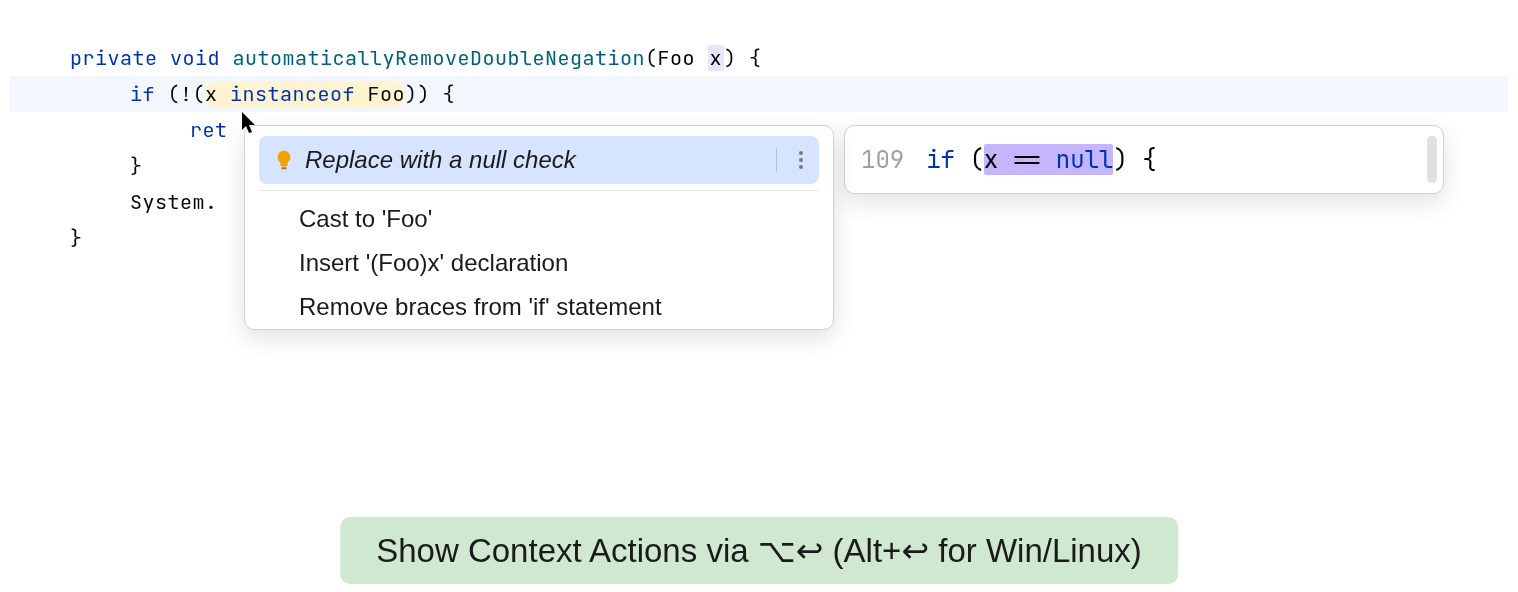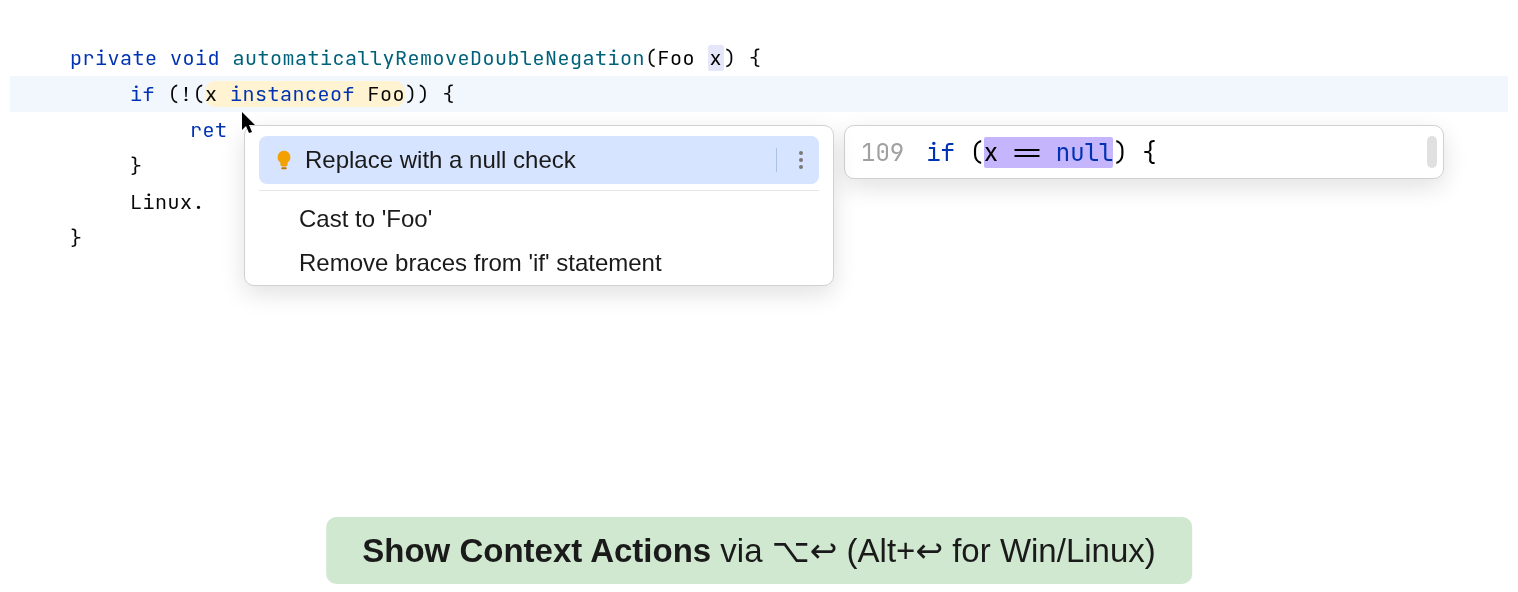--- a/index.html
+++ b/index.html
@@ -82,20 +82,21 @@
       color: #1a1a1a;
       cursor: pointer;
       position: relative;
     }
 
     .popup-item.selected {
       background: #d6e4ff;
       border-radius: 8px;
       margin: 0 14px 0 14px;
       padding: 10px 6px 10px 14px;
+      font-style: italic;
     }
 
     .popup-item.selected::after {
       content: '';
       position: absolute;
       right: 42px;
       top: 12px;
       bottom: 12px;
       width: 1px;
       background: #aac2e6;
@@ -129,21 +130,21 @@
       font-size: 22px;
       color: #8a8a8a;
       margin-top: 10px;
     }
 
     .preview {
       position: absolute;
       top: 125px;
       left: 844px;
       width: 600px;
-      height: 54px;
+      height: 69px;
       background: #ffffff;
       border: 1px solid #d1d1d1;
       border-radius: 10px;
       box-shadow: 0 8px 24px rgba(0,0,0,0.12);
       display: flex;
       align-items: center;
       padding: 0 16px;
       font-size: 24px;
       z-index: 30;
     }
@@ -175,21 +176,21 @@
       left: 50%;
       transform: translateX(-50%);
       background: #cfe8cf;
       border-radius: 10px;
       padding: 14px 36px;
       font-family: -apple-system, BlinkMacSystemFont, "Segoe UI", Arial, sans-serif;
       font-size: 33px;
       color: #1a1a1a;
       white-space: nowrap;
     }
-    .banner .bold { font-weight: 700; margin-top: 20px; }
+    .banner .bold { font-weight: 400; margin-top: 20px; }
     .banner .keys { font-family: Arial, sans-serif; }
 
     .bulb-svg { width: 22px; height: 22px; }
   </style>
 </head>
 <body>
 
 <div class="gutter-bulb">
   <svg class="bulb-svg" viewBox="0 0 24 24">
     <path fill="#f2a100" d="M12 2a7 7 0 0 0-4 12.7V17a2 2 0 0 0 2 2h4a2 2 0 0 0 2-2v-2.3A7 7 0 0 0 12 2z"></path>
@@ -199,21 +200,21 @@
 
 <div class="editor-area">
   <div class="code-line line1"><span class="kw-private">private</span> <span class="kw-void">void</span> <span class="method-name">automaticallyRemoveDoubleNegation</span><span class="plain">(</span><span class="type-name">Foo</span> <span class="param-name highlight-x">x</span><span class="plain">) </span><span class="plain">{</span></div>
 
   <div class="code-line line2"><span class="indent1"></span><span class="kw-if">if</span> <span class="plain">(!(</span><span class="warn-bg"><span class="plain">x</span> <span class="instanceof-kw">instanceof</span> <span class="plain">Foo</span></span><span class="plain">))</span> <span class="plain">{</span></div>
 
   <div class="code-line line3"><span class="indent2"></span><span class="kw-return">ret</span></div>
 
   <div class="code-line line4"><span class="indent1"></span><span class="plain">}</span></div>
 
-  <div class="code-line line5"><span class="indent1"></span><span class="plain">Linux.</span></div>
+  <div class="code-line line5"><span class="indent1"></span><span class="plain">System.</span></div>
 
   <div class="code-line line6"><span class="plain">}</span></div>
 </div>
 
 <div class="cursor-pointer">
   <svg width="18" height="24" viewBox="0 0 18 24">
     <path fill="#000" d="M0 0 L0 18 L4 14 L7 21 L10 20 L7 13 L13 13 Z"></path>
   </svg>
 </div>
 
@@ -234,20 +235,23 @@
       </svg>
     </span>
   </div>
 
   <div class="popup-separator"></div>
 
   <div class="popup-item popup-plain">
     <span>Cast to 'Foo'</span>
   </div>
   <div class="popup-item popup-plain">
+    <span>Insert '(Foo)x' declaration</span>
+  </div>
+  <div class="popup-item popup-plain">
     <span>Remove braces from 'if' statement</span>
   </div>
 
 </div>
 
 <div class="preview">
   <span class="line-no">109</span>
   <span class="code"><span class="kw-if">if</span><span> (</span><span class="sel"><span>x</span><span> == </span><span class="null-kw">null</span></span><span>)</span><span> {</span></span>
   <div class="scroll-thumb"></div>
 </div>

